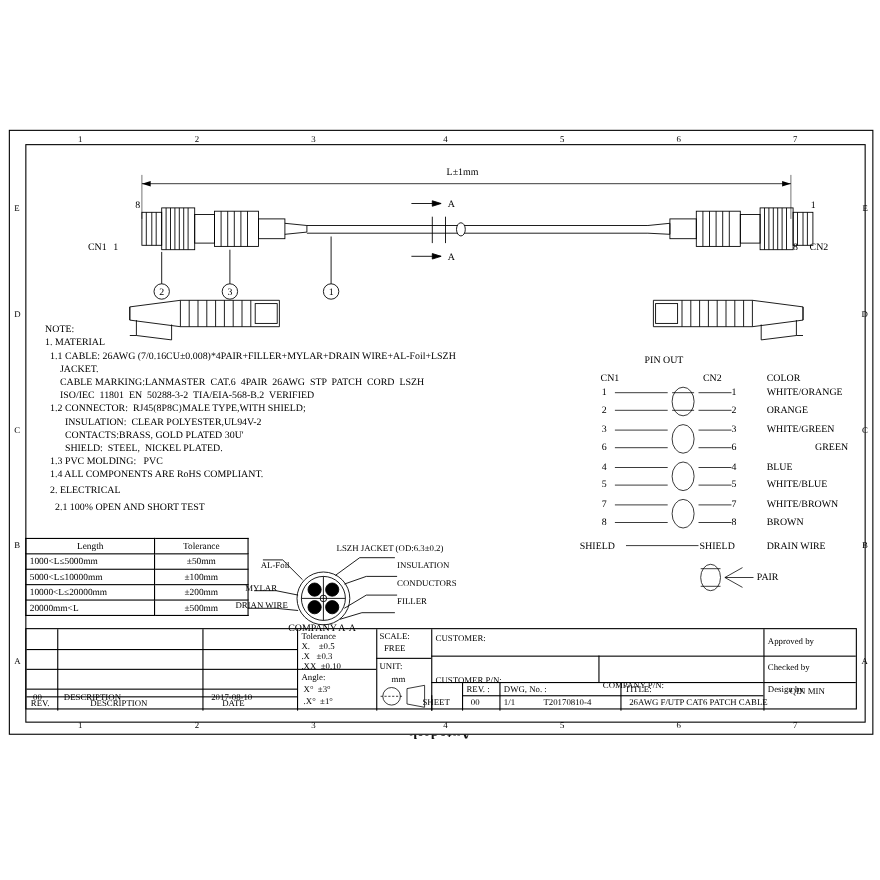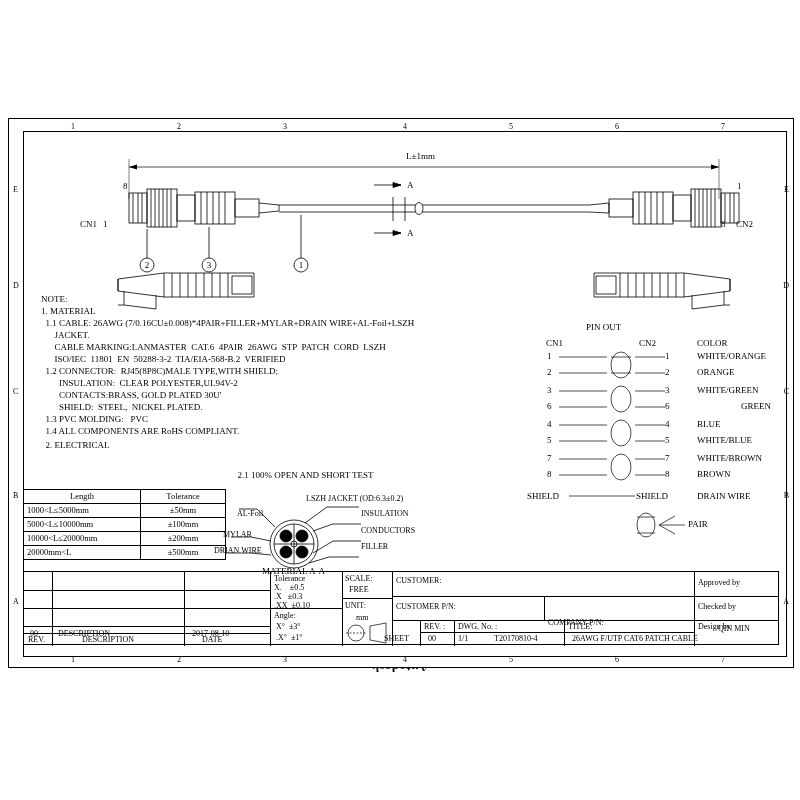--- a/index.html
+++ b/index.html
@@ -166,21 +166,21 @@
       <div class="t t9" style="position:relative;margin-top:2px;">      JACKET.</div>
       <div class="t t9" style="position:relative;margin-top:2px;">      CABLE MARKING:LANMASTER  CAT.6  4PAIR  26AWG  STP  PATCH  CORD  LSZH</div>
       <div class="t t9" style="position:relative;margin-top:2px;">      ISO/IEC  11801  EN  50288-3-2  TIA/EIA-568-B.2  VERIFIED</div>
       <div class="t t9" style="position:relative;margin-top:2px;">  1.2 CONNECTOR:  RJ45(8P8C)MALE TYPE,WITH SHIELD;</div>
       <div class="t t9" style="position:relative;margin-top:2px;">        INSULATION:  CLEAR POLYESTER,UL94V-2</div>
       <div class="t t9" style="position:relative;margin-top:2px;">        CONTACTS:BRASS, GOLD PLATED 30U'</div>
       <div class="t t9" style="position:relative;margin-top:2px;">        SHIELD:  STEEL,  NICKEL PLATED.</div>
       <div class="t t9" style="position:relative;margin-top:2px;">  1.3 PVC MOLDING:   PVC</div>
       <div class="t t9" style="position:relative;margin-top:2px;">  1.4 ALL COMPONENTS ARE RoHS COMPLIANT.</div>
       <div class="t t9" style="position:relative;margin-top:4px;">  2. ELECTRICAL</div>
-      <div class="t t9" style="position:relative;margin-top:20px;text-align:center;">    2.1 100% OPEN AND SHORT TEST</div>
+      <div class="t t9" style="position:relative;margin-top:6px;">    2.1 100% OPEN AND SHORT TEST</div>
     </div>
 
     <table class="grid" style="left:14px;top:370px;">
       <tbody>
           <tr>
         <td style="width:110px;text-align:center;">Length</td>
         <td style="width:78px;text-align:center;">Tolerance</td>
       </tr>
       <tr>
         <td>1000&lt;L≤5000mm</td>
@@ -229,21 +229,21 @@
           <line x1="120" y1="78" x2="150" y2="78"></line>
       </g>
     </svg>
     <div class="t t8" style="left:297px;top:375px;">LSZH JACKET (OD:6.3±0.2)</div>
     <div class="t t8" style="left:352px;top:390px;">INSULATION</div>
     <div class="t t8" style="left:228px;top:390px;">AL-Foil</div>
     <div class="t t8" style="left:214px;top:411px;">MYLAR</div>
     <div class="t t8" style="left:205px;top:427px;">DRIAN WIRE</div>
     <div class="t t8" style="left:352px;top:407px;">CONDUCTORS</div>
     <div class="t t8" style="left:352px;top:423px;text-align:center;">FILLER</div>
-    <div class="t t9" style="left:253px;top:447px;">MATERIAL A-A</div>
+    <div class="t t9" style="left:253px;top:447px;">COMPANY A-A</div>
 
     <div class="t t9" style="left:577px;top:203px;">PIN OUT</div>
     <div class="t t9" style="left:537px;top:219px;">CN1</div>
     <div class="t t9" style="left:630px;top:219px;">CN2</div>
     <div class="t t9" style="left:688px;top:219px;">COLOR</div>
 
     <svg class="c" style="left:530px;top:228px;" width="250" height="140">
       <g stroke="#000" fill="none" stroke-width="0.7">
         <line x1="20" y1="10" x2="68" y2="10"></line>
           <line x1="96" y1="10" x2="126" y2="10"></line>
@@ -363,21 +363,21 @@
           <line x1="2" y1="12" x2="22" y2="12" stroke-dasharray="2,1.5"></line>
           <path d="M26,5 L42,2 L42,22 L26,19 Z"></path>
         </g>
       </svg>
 
       <div class="ln" style="left:368px;top:24px;width:302px;height:1px;"></div>
       <div class="ln" style="left:368px;top:48px;width:302px;height:1px;"></div>
       <div class="ln" style="left:520px;top:24px;width:1px;height:24px;"></div>
       <div class="ln" style="left:670px;top:0;width:1px;height:74px;"></div>
       <div class="t t8" style="left:372px;top:4px;">CUSTOMER:</div>
-      <div class="t t8" style="left:372px;top:30px;">CUSTOMER P/N:</div>
+      <div class="t t8" style="left:372px;top:42px;">CUSTOMER P/N:</div>
       <div class="t t8" style="left:524px;top:30px;margin-top:16px;">COMPANY P/N:</div>
 
       <div class="ln" style="left:368px;top:60px;width:1px;height:14px;"></div>
       <div class="ln" style="left:396px;top:48px;width:1px;height:26px;"></div>
       <div class="ln" style="left:430px;top:48px;width:1px;height:26px;"></div>
       <div class="ln" style="left:540px;top:48px;width:1px;height:26px;"></div>
       <div class="ln" style="left:396px;top:60px;width:274px;height:1px;"></div>
       <div class="t t8" style="left:400px;top:50px;">REV. :</div>
       <div class="t t8" style="left:404px;top:62px;">00</div>
       <div class="t t8" style="left:360px;top:62px;">SHEET</div>

